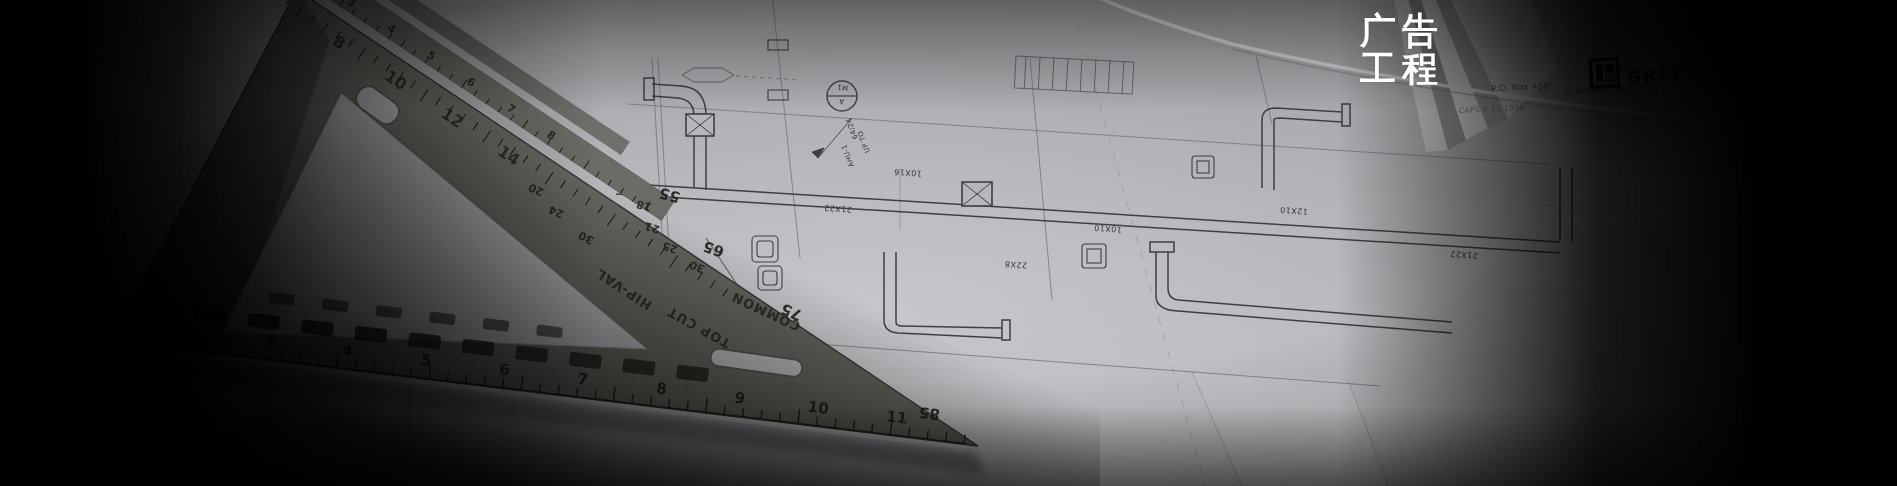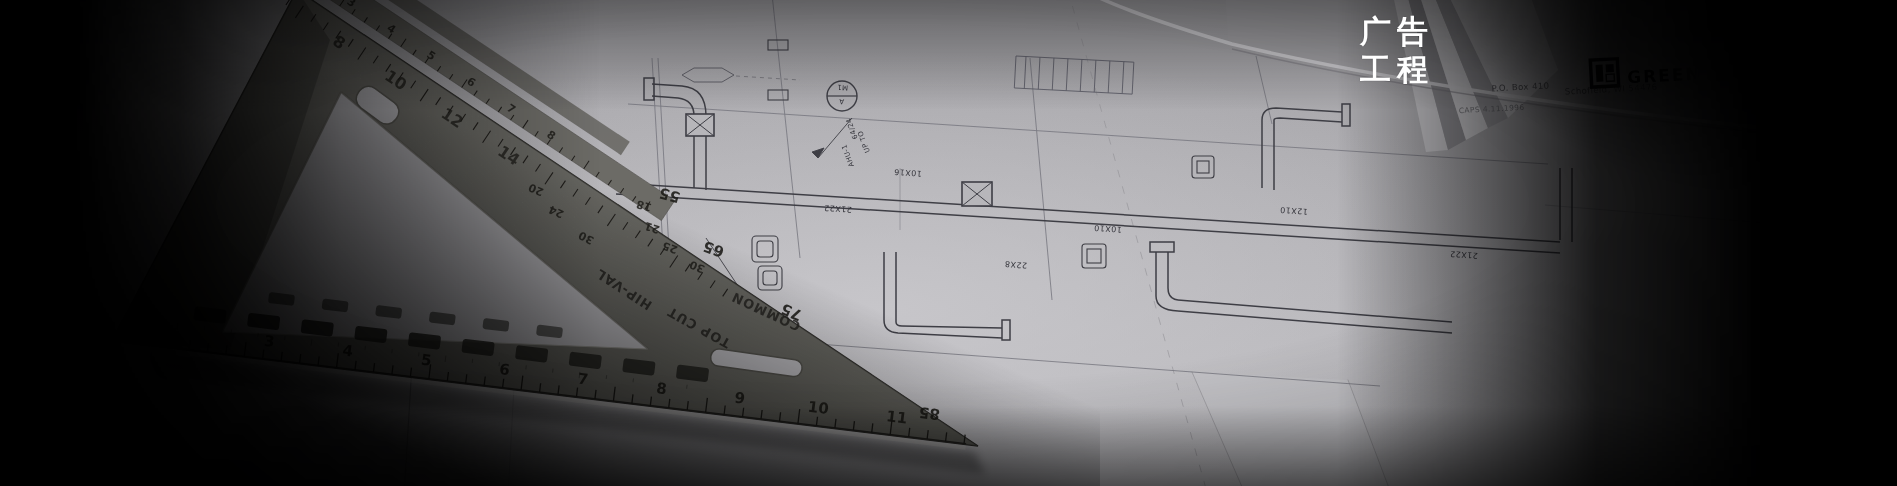--- a/index.html
+++ b/index.html
@@ -18,21 +18,21 @@
   .v-tr{right:0;top:0;width:700px;height:300px;
     background:radial-gradient(ellipse 620px 300px at 100% 0%,rgba(0,0,0,.95) 20%,rgba(0,0,0,0) 72%);}
   .v-top{left:0;top:0;width:1897px;height:110px;
     background:linear-gradient(to bottom,rgba(0,0,0,.38),rgba(0,0,0,0));}
   .v-bottom{left:0;bottom:0;width:1897px;height:80px;
     background:linear-gradient(to top,rgba(0,0,0,.5),rgba(0,0,0,0));}
   .v-vig{left:0;top:0;width:1897px;height:486px;
     background:radial-gradient(ellipse at 46% 42%,rgba(0,0,0,0) 45%,rgba(0,0,0,.16) 70%,rgba(0,0,0,.5) 100%);}
   .overlay-title{
     position:absolute;left:1360px;top:12px;color:#fff;
-    font-size:31px;font-weight:700;letter-spacing:6px;line-height:38px;
+    font-size:36px;font-weight:700;letter-spacing:6px;line-height:38px;
     text-shadow:0 0 2px rgba(0,0,0,.25);
   }
   .bp-label{font-size:8px;letter-spacing:.4px;fill:#34343b;}
   .bp-label-sm{font-size:7px;letter-spacing:.3px;fill:#34343b;}
   .sq-num{font-size:15px;font-weight:600;fill:#1b1a16;opacity:.88;}
   .sq-num-sm{font-size:11px;font-weight:600;fill:#1f1e1a;opacity:.85;}
   .sq-num-lg{font-size:16px;font-weight:600;fill:#201f1b;opacity:.78;}
   .sq-lbl{font-size:13px;font-weight:600;letter-spacing:1px;fill:#242320;opacity:.85;}
   .tb-small{font-size:8.5px;fill:#46464c;opacity:.85;letter-spacing:.4px;}
   .tb-note{font-size:7.5px;fill:#55555b;opacity:.7;letter-spacing:.4px;}

